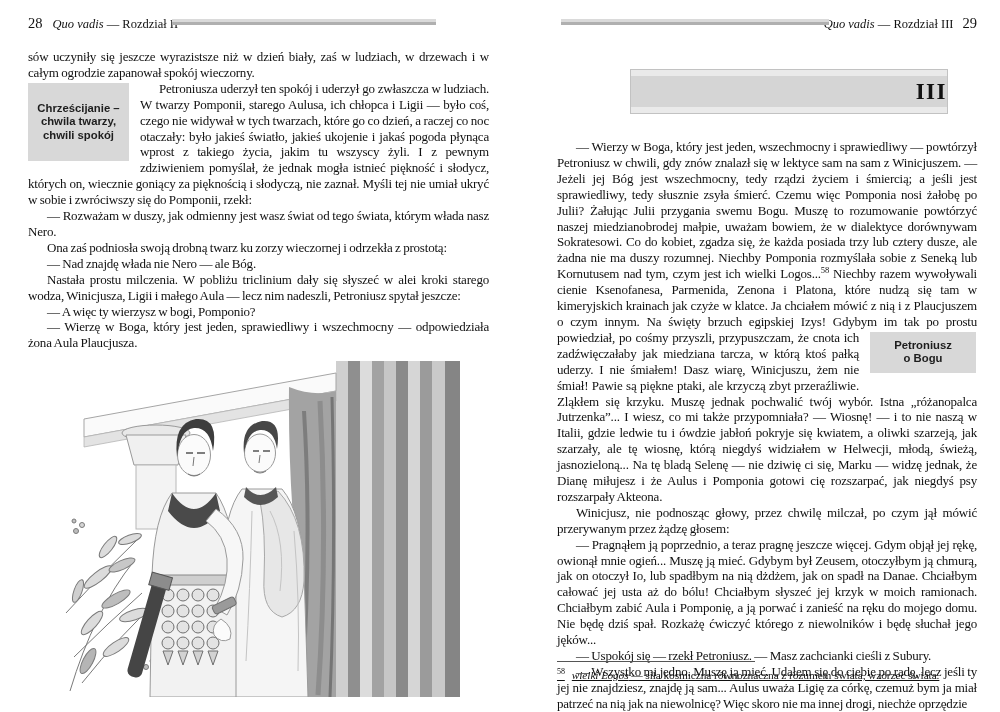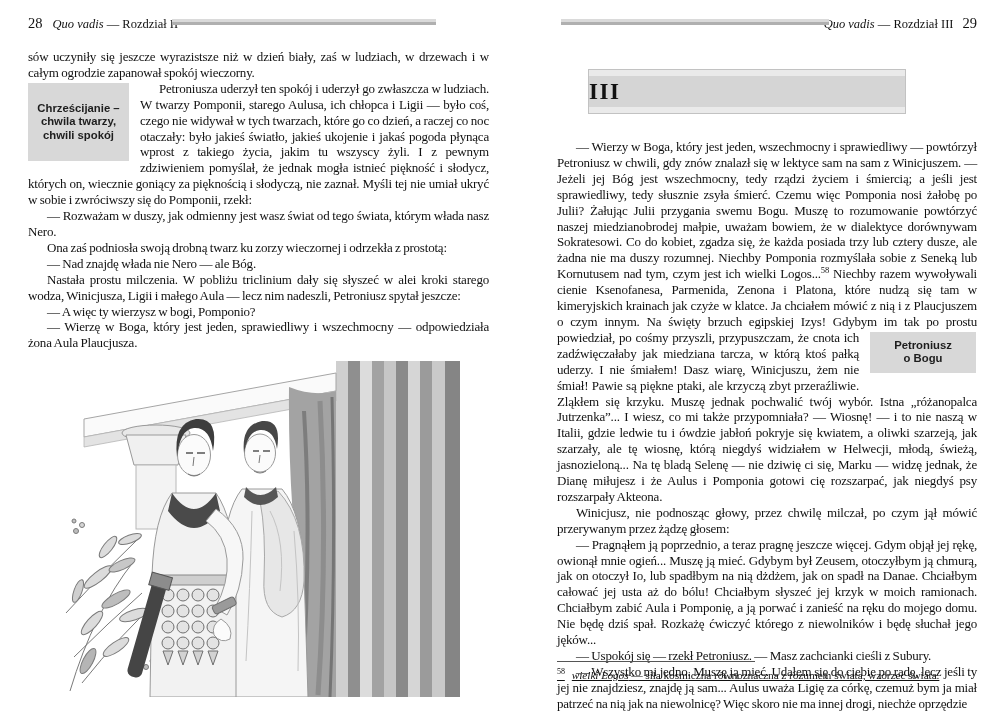--- a/index.html
+++ b/index.html
@@ -21,23 +21,23 @@
   .page.right .header-title { margin-right:9px; }
   .header-bar {
     position:absolute; top:5px; height:6px;
     background:linear-gradient(to bottom,#dadada 0 45%,#b0b0b0 45% 100%);
   }
   .page.left  .header-bar { left:144px; right:53px; }
   .page.right .header-bar { left:4px; width:268px; }
 
   
   .chapter-box {
-    margin:40px 0 0 32px; width:316px; height:31px;
+    margin:40px 0 0 74px; width:316px; height:31px;
     background:#d5d5d5; border-top:6px solid #eaeaea; border-bottom:6px solid #eaeaea;
-    outline:1px solid #c2c2c2; text-align:left;
+    outline:1px solid #c2c2c2; text-align:right;
   }
   .chapter-box .roman { font-weight:bold; font-size:23px; line-height:31px; letter-spacing:1.5px; }
 
   
   .page-body {
     font-size:13px; line-height:15.9px; text-align:justify;
     letter-spacing:-0.2px; word-spacing:-0.5px;
   }
   .page.left  .page-body { margin-top:19px; }
   .page.right .page-body { margin-top:26px; }

